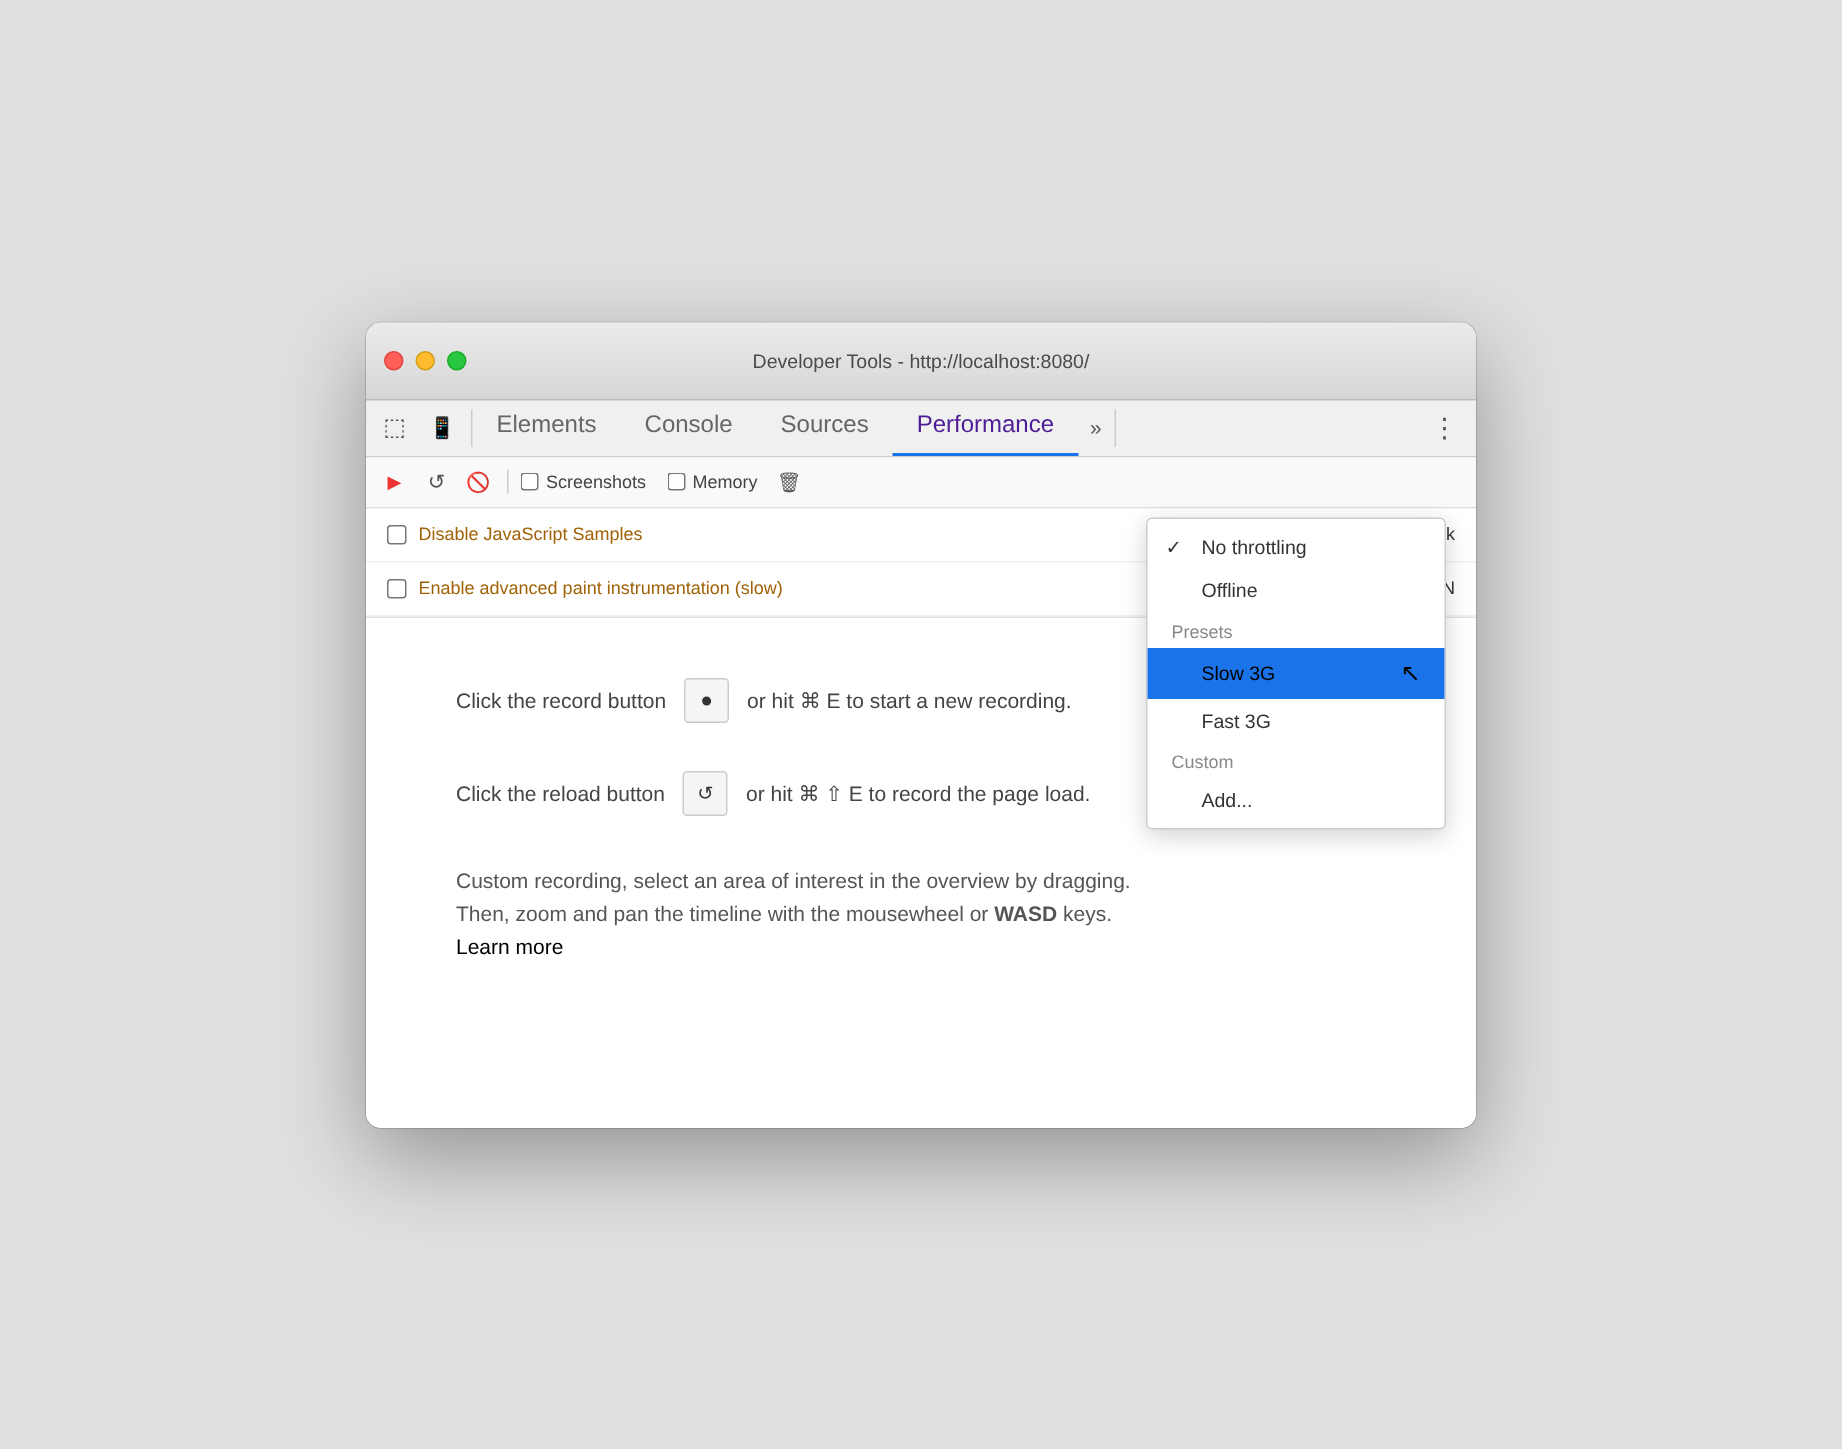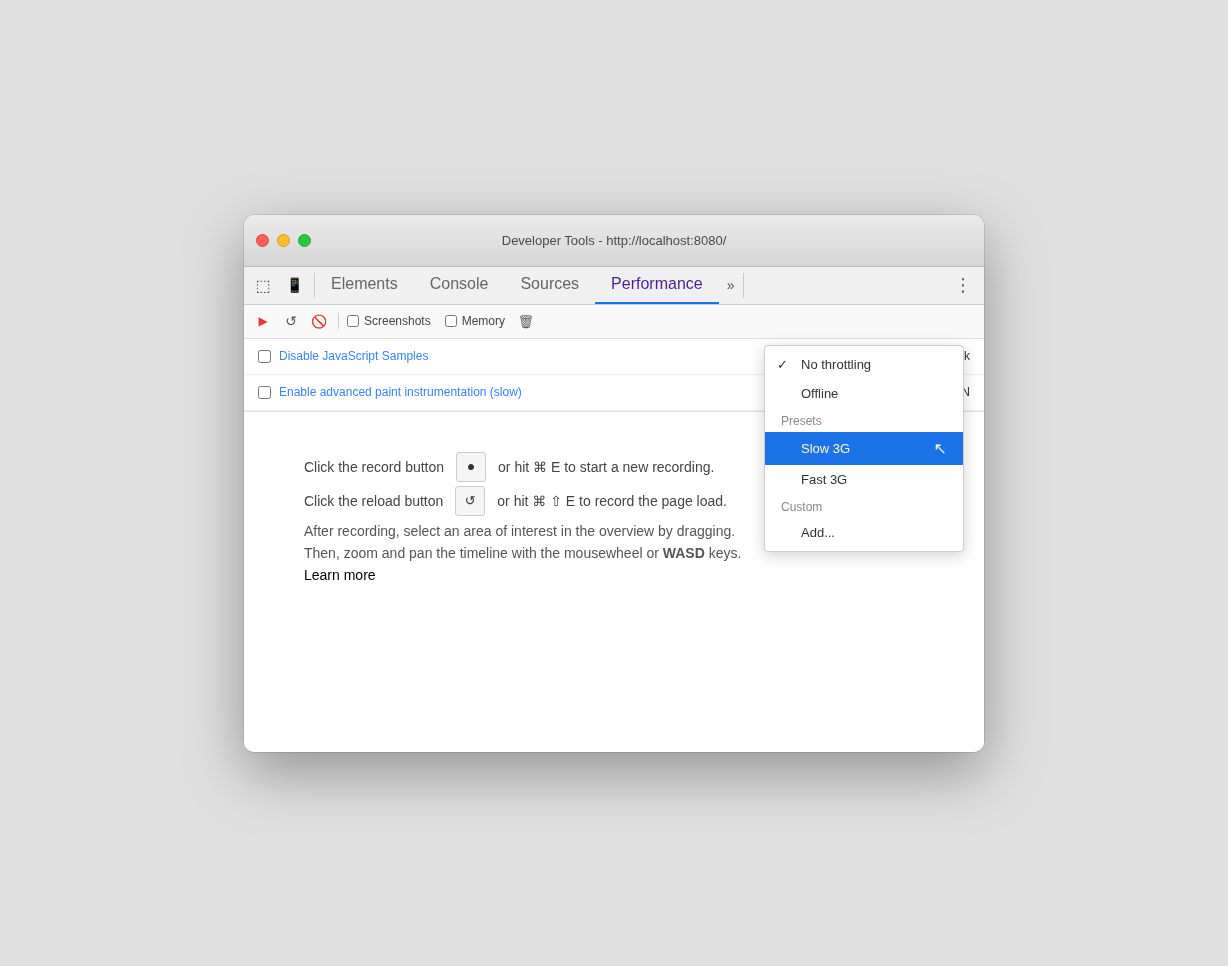--- a/index.html
+++ b/index.html
@@ -190,39 +190,39 @@
 
     .settings-row input[type="checkbox"] {
       width: 13px;
       height: 13px;
       cursor: pointer;
     }
 
     .settings-row .row-label {
       flex: 1;
       font-size: 12px;
-      color: #3b82f6;
+      color: #a16207;
     }
 
     .settings-row .row-control {
       font-size: 12px;
       color: #333;
       display: flex;
       align-items: center;
       gap: 4px;
     }
 
     
     .main-content {
       padding: 40px 60px;
       background: #fff;
       min-height: 340px;
       display: flex;
       flex-direction: column;
-      gap: 4px;
+      gap: 32px;
     }
 
     .instruction-line {
       display: flex;
       align-items: center;
       gap: 12px;
       font-size: 14px;
       color: #444;
     }
 
@@ -282,21 +282,21 @@
       font-size: 13px;
       color: #333;
       cursor: pointer;
       display: flex;
       align-items: center;
       position: relative;
     }
 
     .menu-item.selected {
       background: #1a73e8;
-      color: #fef9c3;
+      color: #000000;
       gap: 30px;
     }
 
     .menu-item.category {
       color: #888;
       font-size: 12px;
       padding: 6px 16px 4px 16px;
       cursor: default;
     }
 
@@ -388,21 +388,21 @@
       <span>or hit ⌘ E to start a new recording.</span>
     </div>
 
     <div class="instruction-line">
       <span>Click the reload button</span>
       <span class="inline-btn">↺</span>
       <span>or hit ⌘ ⇧ E to record the page load.</span>
     </div>
 
     <div class="instruction-text">
-      <span>After recording, select an area of interest in the overview by dragging.</span><br>
+      <span>Custom recording, select an area of interest in the overview by dragging.</span><br>
       <span>Then, zoom and pan the timeline with the mousewheel or </span><strong>WASD</strong><span> keys.</span><br>
       <a class="learn-more">Learn more</a>
     </div>
   </div>
 
   <div class="dropdown-overlay">
     <div class="dropdown-menu">
         <div class="menu-item">
           <span class="checkmark">✓</span>
           <span>No throttling</span>

